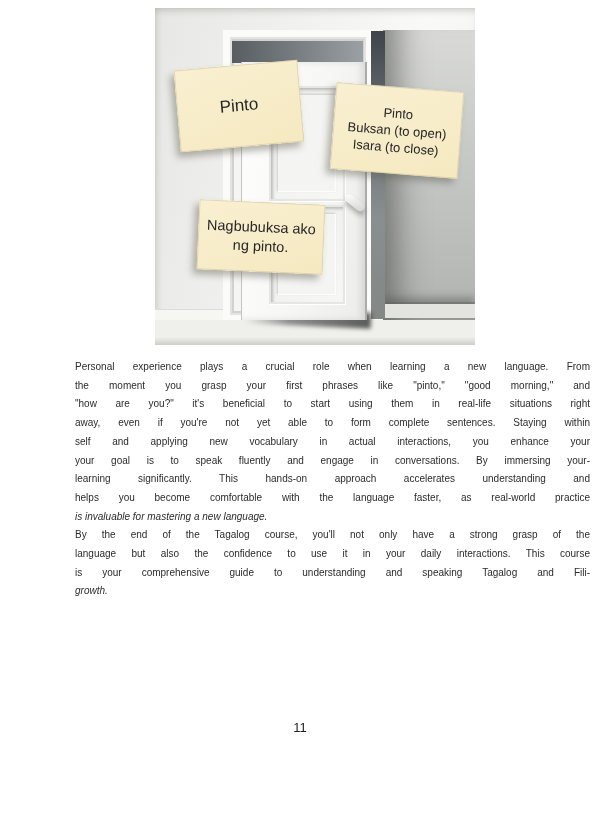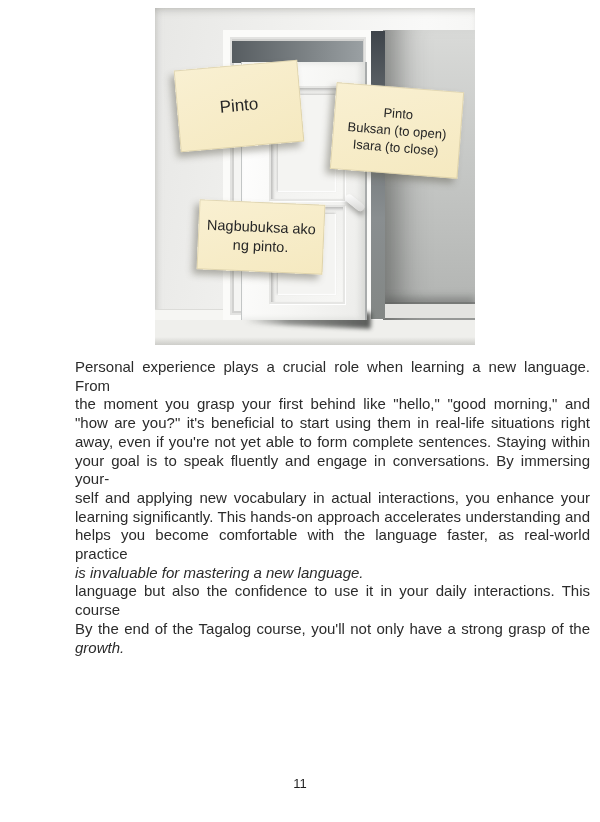--- a/index.html
+++ b/index.html
@@ -120,21 +120,21 @@
     z-index: 10;
   }
   .card-1 { left: 22px;  top: 57px;  width: 124px; height: 82px; transform: rotate(-5deg);  font-size: 17px; }
   .card-2 { left: 178px; top: 79px;  width: 128px; height: 87px; transform: rotate(4.5deg); font-size: 13px;   line-height: 17px; }
   .card-3 { left: 43px;  top: 194px; width: 126px; height: 70px; transform: rotate(2.5deg); font-size: 14.5px; line-height: 19px; }
 
   
   .body-text {
     width: 515px;
     margin: 13px 0 0 75px;
-    font-size: 15px;
+    font-size: 10px;
     line-height: 18.7px;
     color: #2b2b2b;
   }
   .ln { text-align: justify; text-align-last: justify; }
   .ln.last { text-align-last: left; font-style: italic; }
 
   
   .page-number {
     margin-top: 119px;
     text-align: center;
@@ -177,31 +177,32 @@
     </div>
     <div class="card card-3">
       <div>Nagbubuksa ako</div>
       <div>ng pinto.</div>
     </div>
   </div>
 
   <div class="body-text">
     <div class="para">
       <div class="ln">Personal experience plays a crucial role when learning a new language. From</div>
-      <div class="ln">the moment you grasp your first behind like "hello," "good morning," and</div>
+      <div class="ln">the moment you grasp your first phrases like "pinto," "good morning," and</div>
       <div class="ln">"how are you?" it's beneficial to start using them in real-life situations right</div>
       <div class="ln">away, even if you're not yet able to form complete sentences. Staying within</div>
+      <div class="ln">self and applying new vocabulary in actual interactions, you enhance your</div>
       <div class="ln">your goal is to speak fluently and engage in conversations. By immersing your-</div>
-      <div class="ln">self and applying new vocabulary in actual interactions, you enhance your</div>
       <div class="ln">learning significantly. This hands-on approach accelerates understanding and</div>
       <div class="ln">helps you become comfortable with the language faster, as real-world practice</div>
       <div class="ln last">is invaluable for mastering a new language.</div>
     </div>
     <div class="para">
+      <div class="ln">By the end of the Tagalog course, you'll not only have a strong grasp of the</div>
       <div class="ln">language but also the confidence to use it in your daily interactions. This course</div>
-      <div class="ln">By the end of the Tagalog course, you'll not only have a strong grasp of the</div>
+      <div class="ln">is your comprehensive guide to understanding and speaking Tagalog and Fili-</div>
       <div class="ln last">growth.</div>
     </div>
   </div>
 
   <div class="page-number">11</div>
 
 </div>
 
 </body></html>

